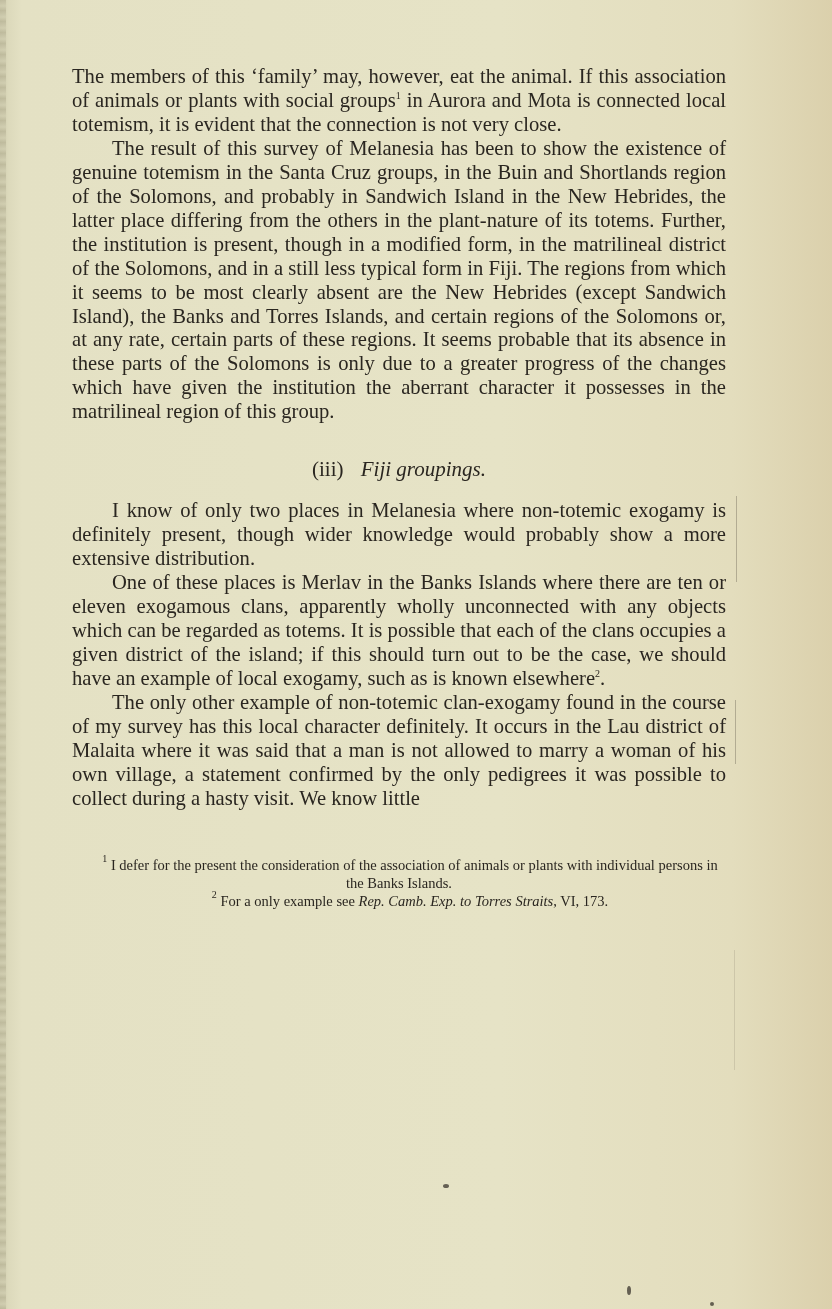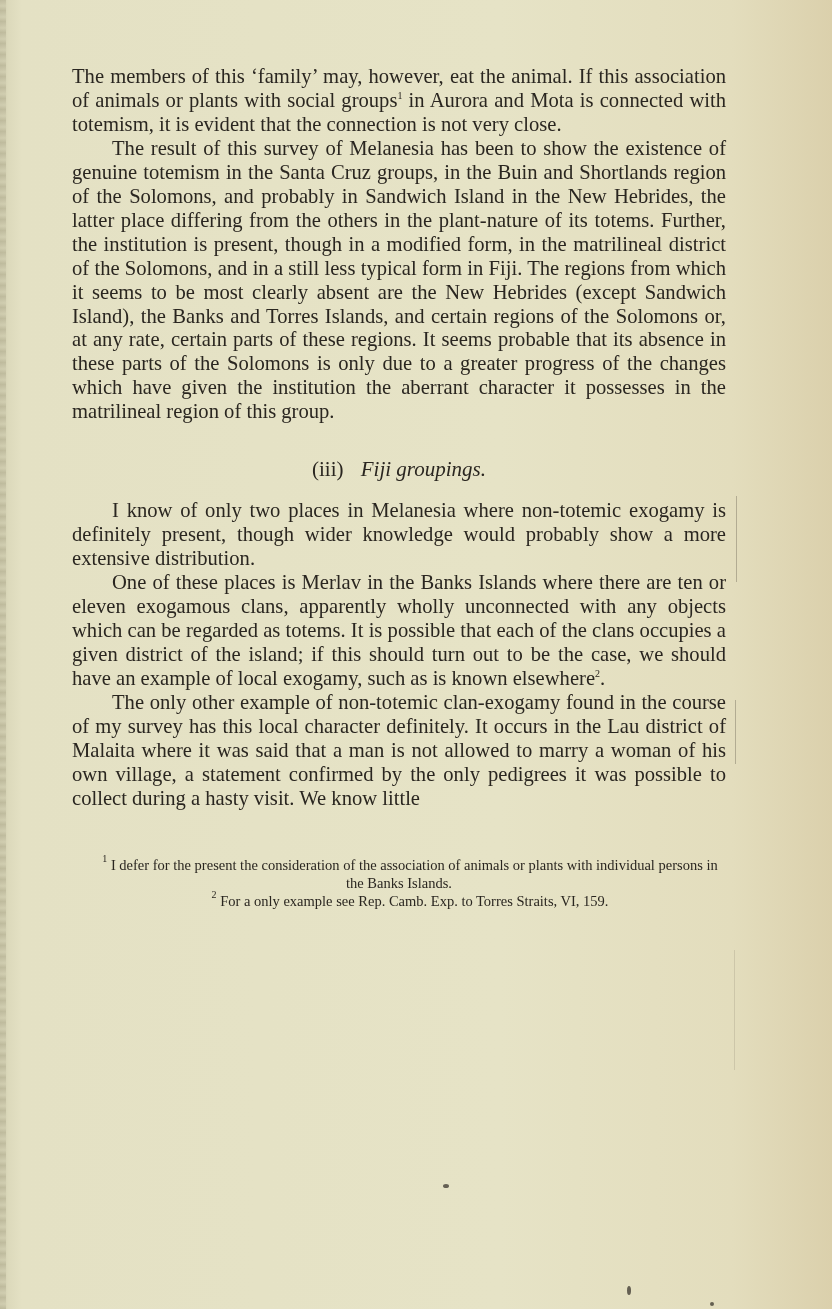--- a/index.html
+++ b/index.html
@@ -39,51 +39,51 @@
     text-align: center; font-size: 21px; margin: 34px 0 17px 0;
   }
   .section-heading .num { margin-right: 12px; }
   .section-heading .title { font-style: italic; }
   .footnotes {
     font-size: 14.5px; line-height: 18px; margin-top: 45px; text-align: center;
   }
   .footnotes p { margin: 0; }
   .fn-first { text-indent: 22px; }
   .fn-indent { text-indent: 22px; }
-  .fn-ital { }
+  .fn-ital { font-style: italic; }
   .margin-mark {
     position: absolute; width: 1px; background: #8a8470; opacity: 0.55;
   }
   .speck { position: absolute; border-radius: 50%; background: #3a342c; opacity: 0.75; }
 </style>
 </head>
 <body>
 
 <div class="spine"></div>
 
 <div class="page">
 
 
   <div class="body-text">
-    <p><span>The members of this ‘family’ may, however, eat the animal. If this association of animals or plants with social groups</span><sup>1</sup><span> in Aurora and Mota is connected with totemism, it is evident that the connection is not very close.</span></p>
+    <p><span>The members of this ‘family’ may, however, eat the animal. If this association of animals or plants with social groups</span><sup>1</sup><span> in Aurora and Mota is connected local totemism, it is evident that the connection is not very close.</span></p>
     <p class="indent">The result of this survey of Melanesia has been to show the existence of genuine totemism in the Santa Cruz groups, in the Buin and Shortlands region of the Solomons, and probably in Sandwich Island in the New Hebrides, the latter place differing from the others in the plant-nature of its totems.  Further, the institution is present, though in a modified form, in the matrilineal district of the Solomons, and in a still less typical form in Fiji.  The regions from which it seems to be most clearly absent are the New Hebrides (except Sandwich Island), the Banks and Torres Islands, and certain regions of the Solomons or, at any rate, certain parts of these regions.  It seems probable that its absence in these parts of the Solomons is only due to a greater progress of the changes which have given the institution the aberrant character it possesses in the matrilineal region of this group.</p>
 
     <div class="section-heading">
       <span class="num">(iii)</span>
       <span class="title">Fiji groupings.</span>
     </div>
 
     <p class="indent">I know of only two places in Melanesia where non-totemic exogamy is definitely present, though wider knowledge would probably show a more extensive distribution.</p>
     <p class="indent"><span>One of these places is Merlav in the Banks Islands where there are ten or eleven exogamous clans, apparently wholly unconnected with any objects which can be regarded as totems.  It is possible that each of the clans occupies a given district of the island; if this should turn out to be the case, we should have an example of local exogamy, such as is known elsewhere</span><sup>2</sup><span>.</span></p>
     <p class="indent">The only other example of non-totemic clan-exogamy found in the course of my survey has this local character definitely.  It occurs in the Lau district of Malaita where it was said that a man is not allowed to marry a woman of his own village, a statement confirmed by the only pedigrees it was possible to collect during a hasty visit.  We know little</p>
   </div>
 
   <div class="footnotes">
     <p class="fn-first"><sup>1</sup> <span>I defer for the present the consideration of the association of animals or plants with individual persons in the Banks Islands.</span></p>
-    <p class="fn-indent"><sup>2</sup> <span>For a only example see </span><span class="fn-ital">Rep. Camb. Exp. to Torres Straits</span><span>, VI, 159.</span></p>
+    <p class="fn-indent"><sup>2</sup> <span>For a only example see </span><span class="fn-ital">Rep. Camb. Exp. to Torres Straits</span><span>, VI, 173.</span></p>
   </div>
 </div>
 
 <div class="margin-mark" style="left:736px; top:496px; height:86px;"></div>
 <div class="margin-mark" style="left:735px; top:700px; height:64px;"></div>
 <div class="margin-mark" style="left:734px; top:950px; height:120px; opacity:0.25;"></div>
 
 <div class="speck" style="left:443px; top:1184px; width:6px; height:4px;"></div>
 <div class="speck" style="left:627px; top:1286px; width:4px; height:9px;"></div>
 <div class="speck" style="left:710px; top:1302px; width:4px; height:4px;"></div>

